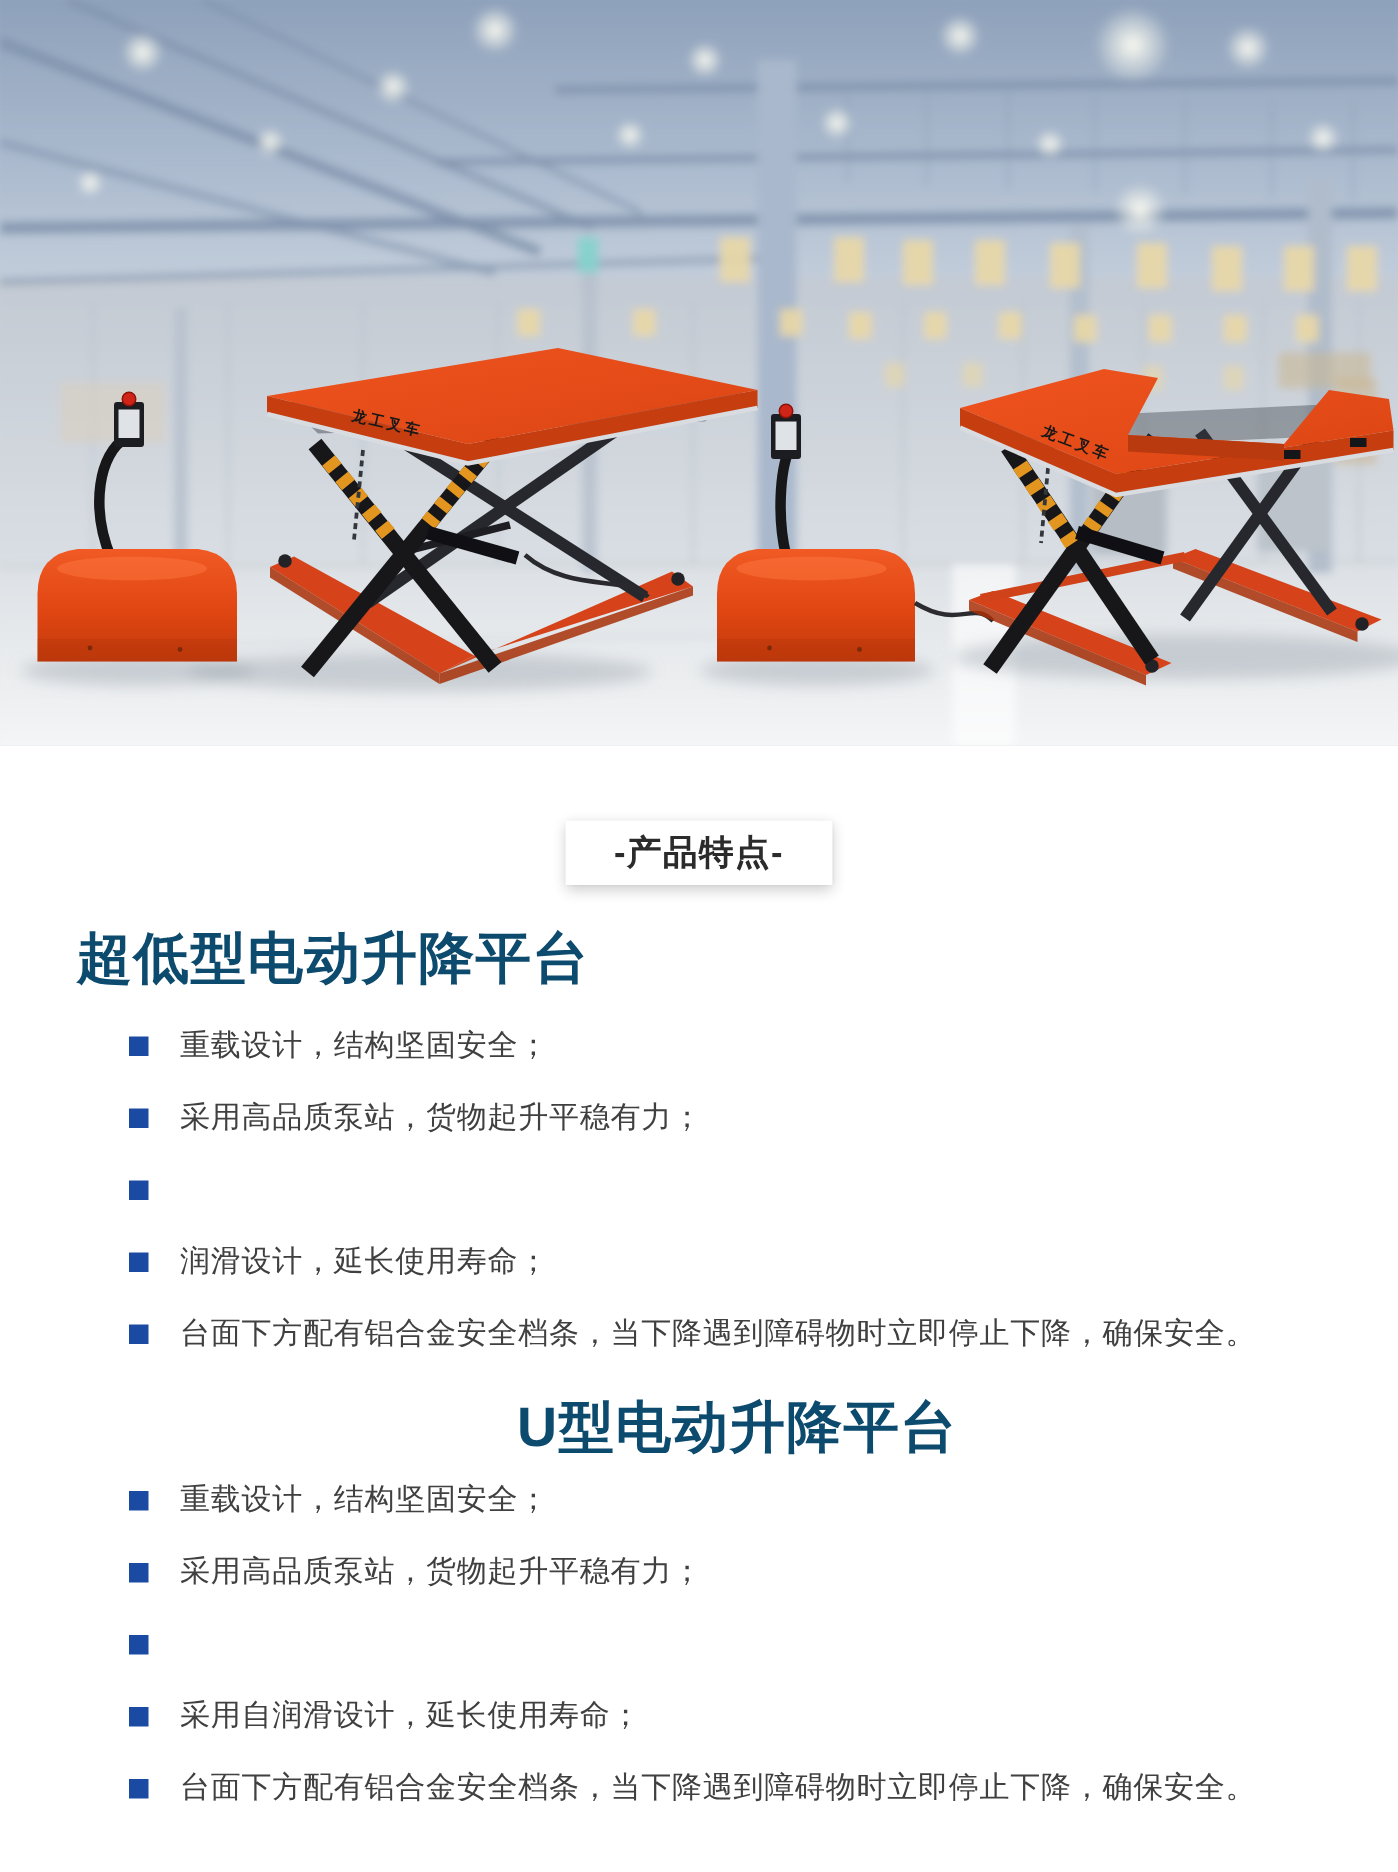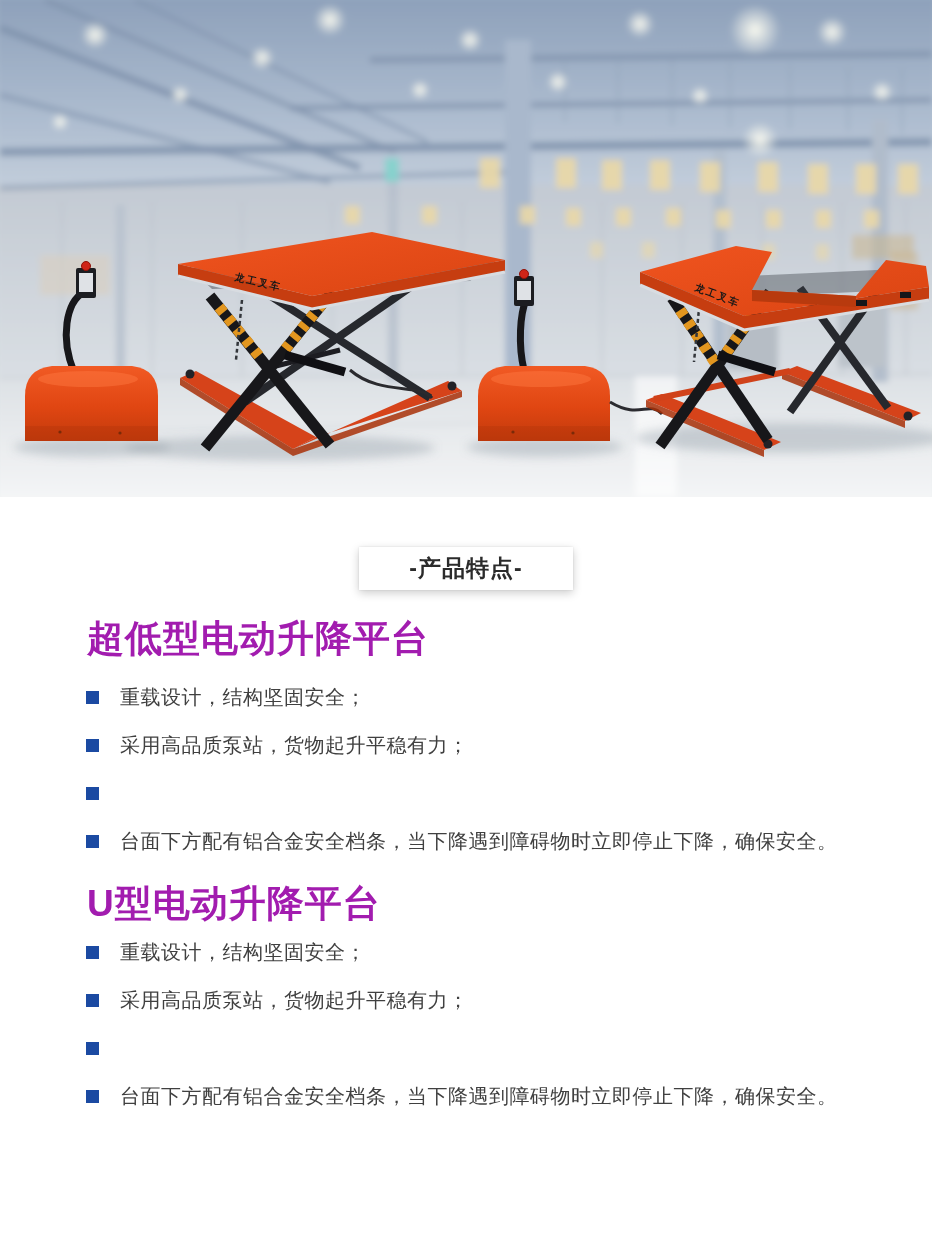--- a/index.html
+++ b/index.html
@@ -6,31 +6,31 @@
   body{
     width:932px;height:1248px;background:#ffffff;
     font-family:"Liberation Sans","DejaVu Sans",sans-serif;
     overflow:hidden;position:relative;
   }
   
   .hero{position:relative;width:932px;height:497px;overflow:hidden;background:#cfd6de;}
   .hero svg{display:block;width:932px;height:497px;}
   
   .badge{
-    display:block;width:214px;height:43px;margin:50px auto 0;
+    display:block;width:178px;height:43px;margin:50px auto 0;
     background:#ffffff;box-shadow:0 3px 9px rgba(0,0,0,.20),0 0 2px rgba(0,0,0,.10);
     text-align:center;line-height:43px;font-size:23px;font-weight:600;color:#2b2b2b;
     letter-spacing:1px;
   }
   
   .sec-title{
-    margin:27px 0 0 87px;font-size:37px;line-height:44px;font-weight:800;
-    color:#a21caf;letter-spacing:1px;
-  }
-  .sec-title.second{margin-top:25px;}
+    margin:27px 0 0 51px;font-size:37px;line-height:44px;font-weight:800;
+    color:#0c4a6e;letter-spacing:1px;
+  }
+  .sec-title.second{margin-top:25px;text-align:center;}
   ul.features{list-style:none;margin:21px 17px 0 0;padding:0;}
   ul.features.second{margin-top:11px;}
   ul.features li{
     display:flex;align-items:flex-start;margin:0 0 17px 86px;min-height:31px;
     font-size:20px;line-height:31px;color:#404040;letter-spacing:.5px;
   }
   .sq{
     flex:0 0 13px;width:13px;height:13px;margin:9px 21px 0 0;background:#1b4aa2;
   }
 </style>
@@ -299,34 +299,42 @@
     </li>
   <li>
       <span class="sq"></span>
       <span>采用高品质泵站，货物起升平稳有力；</span>
     </li>
   <li>
       <span class="sq"></span>
     </li>
   <li>
       <span class="sq"></span>
+      <span>润滑设计，延长使用寿命；</span>
+    </li>
+  <li>
+      <span class="sq"></span>
       <span>台面下方配有铝合金安全档条，当下降遇到障碍物时立即停止下降，确保安全。</span>
     </li>
 </ul>
 
 <h2 class="sec-title second">U型电动升降平台</h2>
 <ul class="features second">
   <li>
       <span class="sq"></span>
       <span>重载设计，结构坚固安全；</span>
     </li>
   <li>
       <span class="sq"></span>
       <span>采用高品质泵站，货物起升平稳有力；</span>
     </li>
   <li>
       <span class="sq"></span>
     </li>
   <li>
       <span class="sq"></span>
+      <span>采用自润滑设计，延长使用寿命；</span>
+    </li>
+  <li>
+      <span class="sq"></span>
       <span>台面下方配有铝合金安全档条，当下降遇到障碍物时立即停止下降，确保安全。</span>
     </li>
 </ul>
 
 </body></html>

